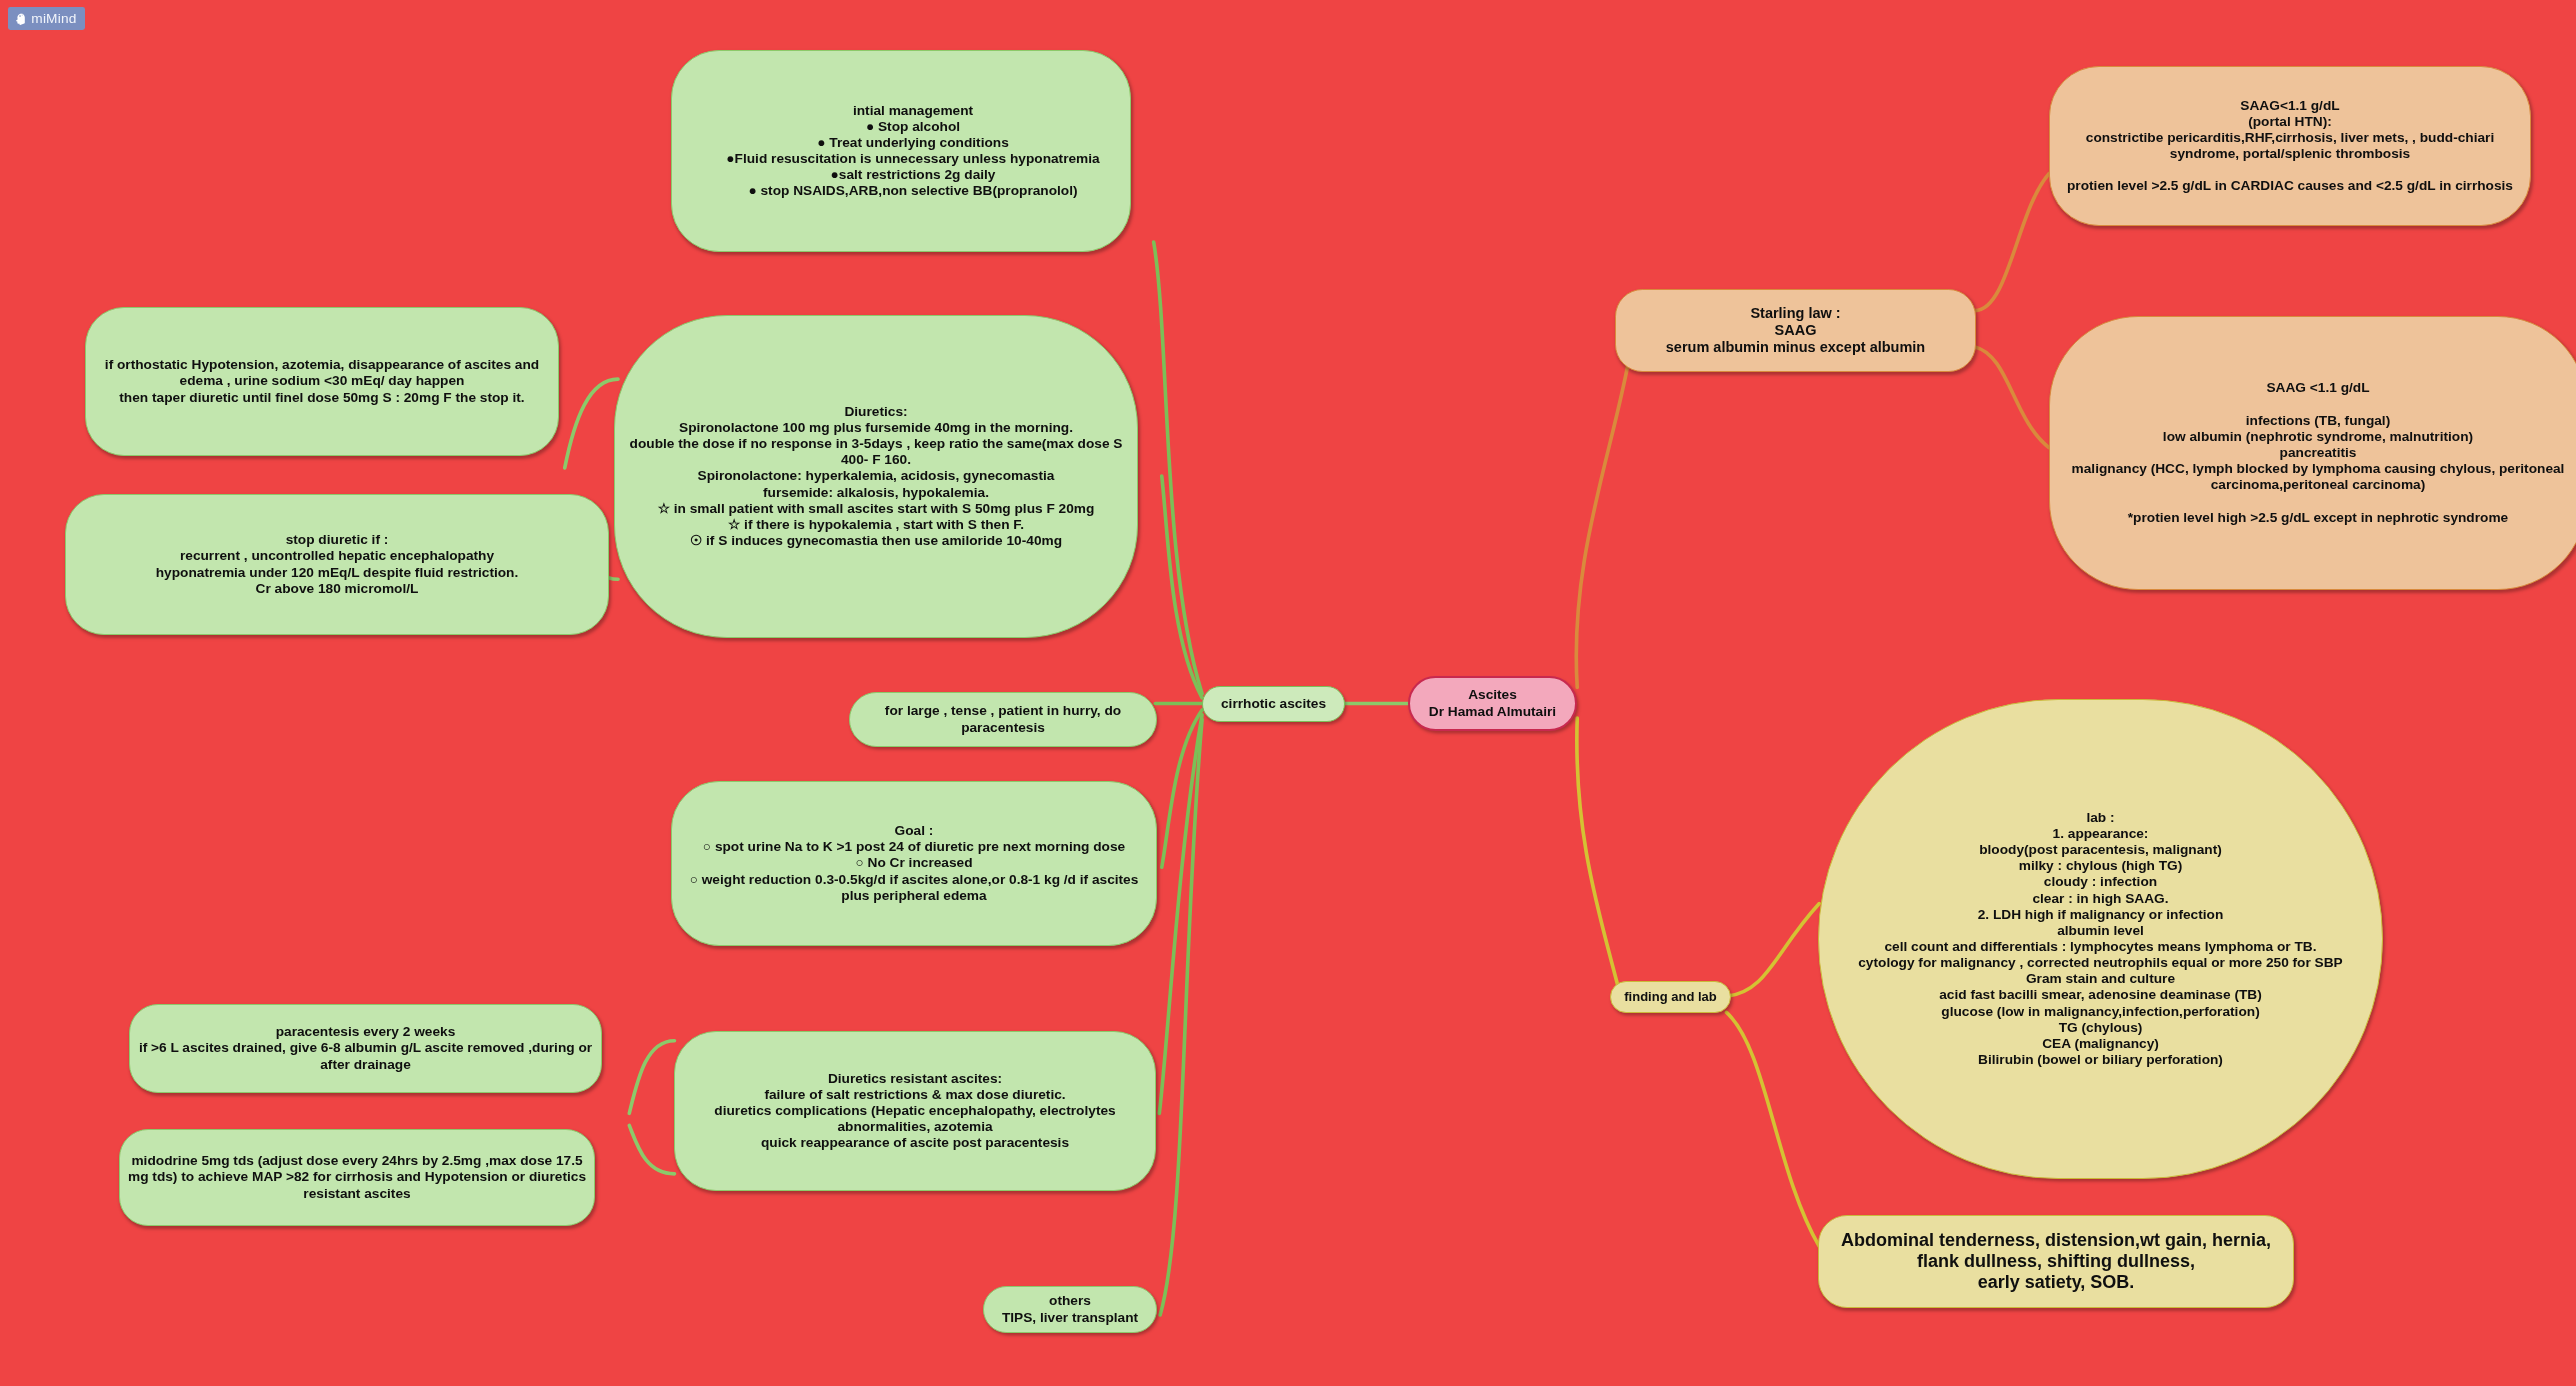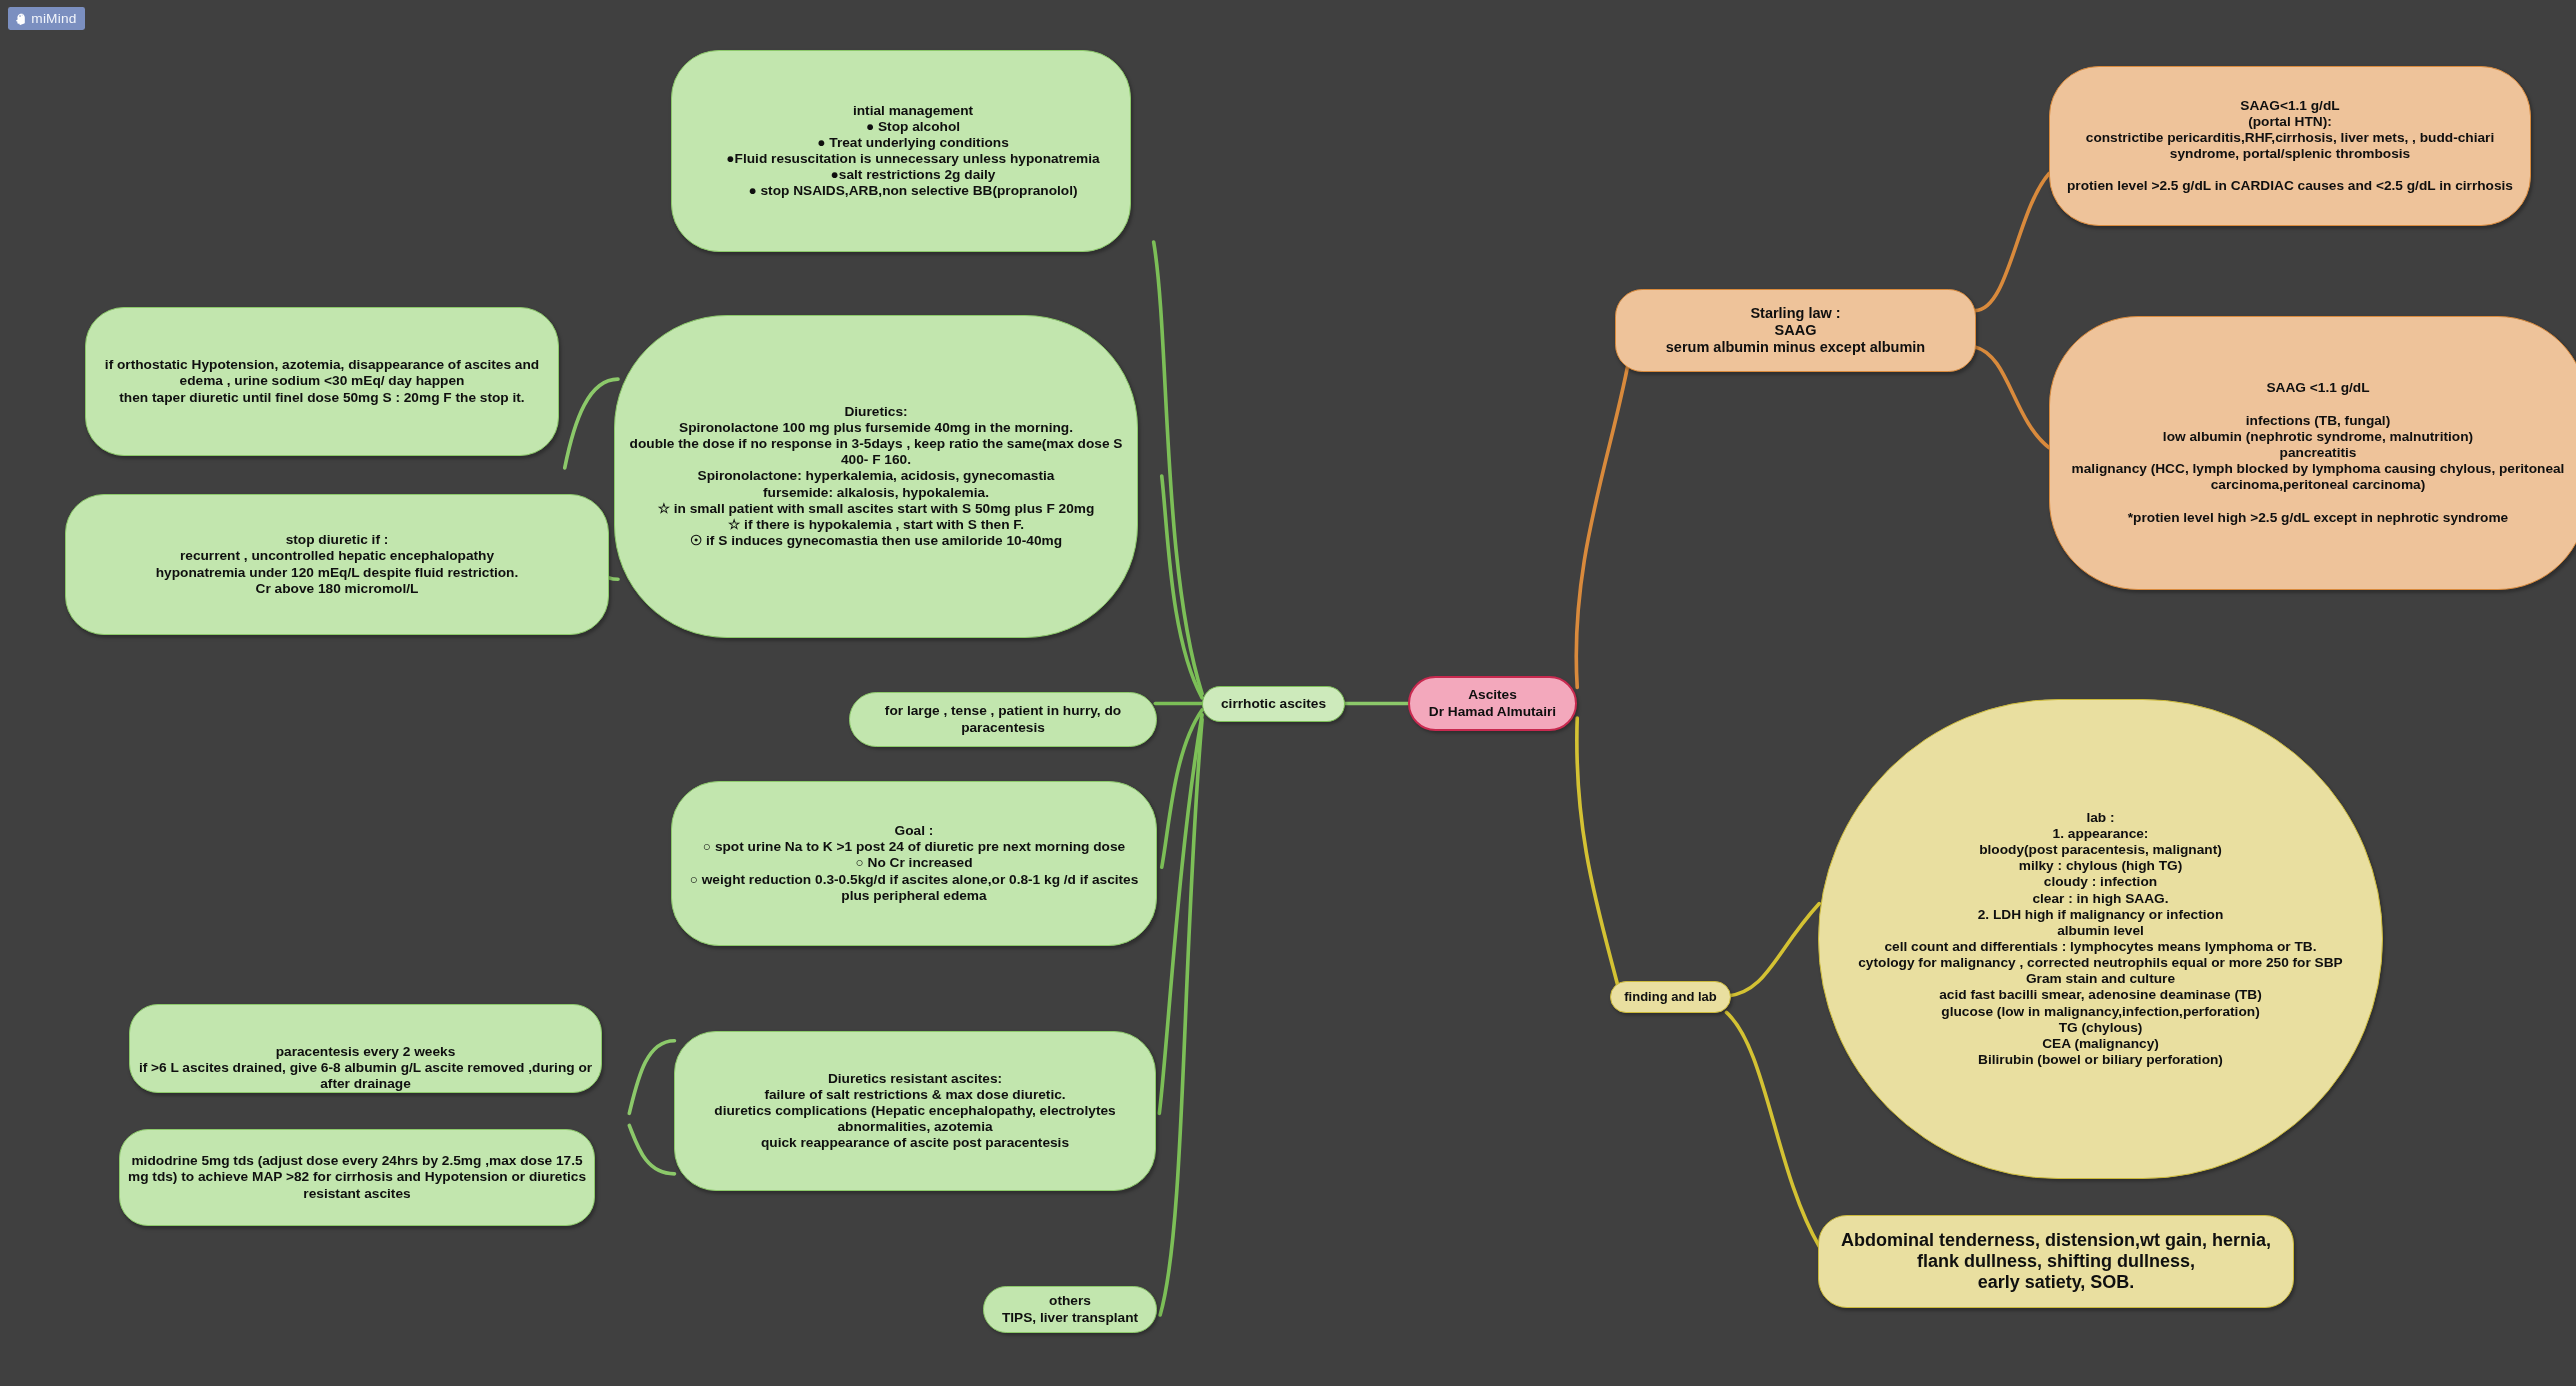--- a/index.html
+++ b/index.html
@@ -8,21 +8,21 @@
     padding: 0;
     background: #ffffff;
   }
   body {
     font-family: "Liberation Sans", sans-serif;
   }
   #canvas {
     position: relative;
     width: 2576px;
     height: 1386px;
-    background: #404040;
+    background: #ef4444;
     overflow: hidden;
   }
   #edges {
     position: absolute;
     left: 0;
     top: 0;
     width: 2576px;
     height: 1386px;
     pointer-events: none;
   }
@@ -200,21 +200,21 @@
 ○ weight reduction 0.3-0.5kg/d if ascites alone,or 0.8-1 kg /d if ascites plus peripheral edema</span>
   </div>
 
   <div class="node green" style="left:674px; top:1031px; width:482px; height:160px; border-radius:42px; font-size:13.7px;">
     <span class="txt">Diuretics resistant ascites:
 failure of salt restrictions &amp; max dose diuretic.
 diuretics complications (Hepatic encephalopathy, electrolytes abnormalities, azotemia
 quick reappearance of ascite post paracentesis</span>
   </div>
 
-  <div class="node green" style="left:129px; top:1004px; width:473px; height:89px; border-radius:29px; font-size:13.7px;align-items:flex-end;">
+  <div class="node green" style="left:129px; top:1004px; width:473px; height:89px; border-radius:29px; font-size:13.7px;">
     <span class="txt">paracentesis every 2 weeks
 if &gt;6 L ascites drained,  give 6-8 albumin g/L ascite removed ,during or after drainage</span>
   </div>
 
   <div class="node green" style="left:119px; top:1129px; width:476px; height:97px; border-radius:29px; font-size:13.7px;">
     <span class="txt">midodrine 5mg tds (adjust dose every 24hrs by 2.5mg ,max dose 17.5 mg tds) to achieve MAP &gt;82 for cirrhosis and Hypotension or diuretics resistant ascites</span>
   </div>
 
   <div class="node green" style="left:983px; top:1286px; width:174px; height:47px; border-radius:23.4px; font-size:13.7px;">
     <span class="txt">others

